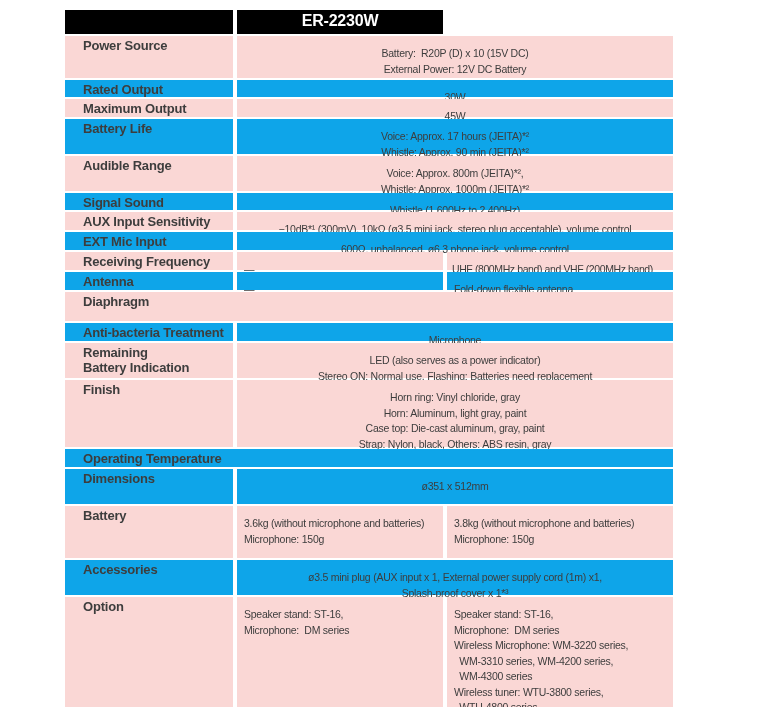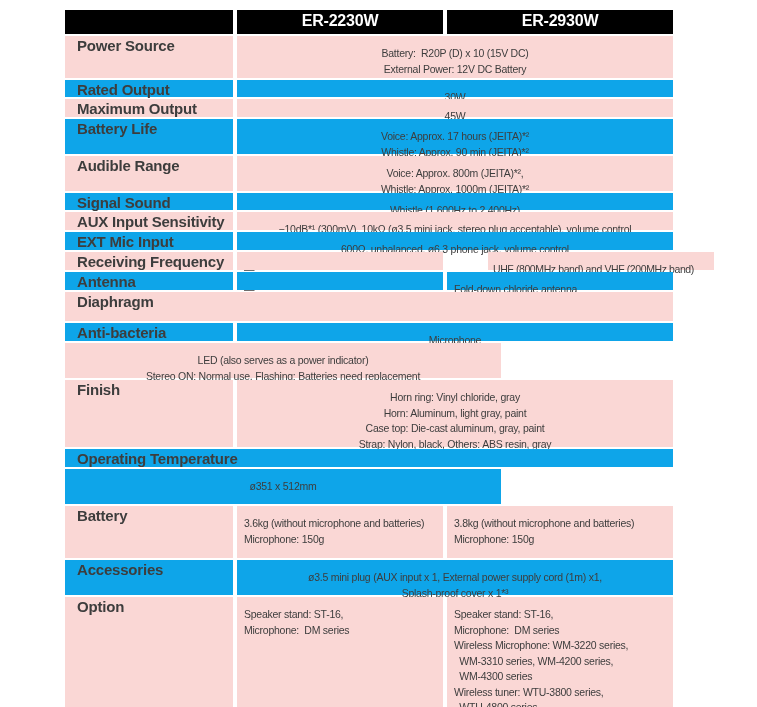--- a/index.html
+++ b/index.html
@@ -24,42 +24,42 @@
     column-gap: 4px;
     margin-bottom: 2px;
   }
   .light  > div { background: #fad7d5; }
   .medium > div { background: #0ea5e9; }
   .hdr    > div { background: #000000; }
 
   .lbl {
     width: 168px;
     flex: 0 0 168px;
-    font-size: 15px;
+    font-size: 13px;
     font-weight: bold;
     line-height: 15px;
-    padding: 2px 4px 0 12px;
+    padding: 2px 4px 0 18px;
     letter-spacing: -0.2px;
     white-space: pre-wrap;
   }
   .lbl.full { width: 608px; flex: 0 0 608px; }
 
   .val {
     font-size: 10.5px;
     line-height: 15.5px;
     padding-top: 10px;
     letter-spacing: -0.25px;
     white-space: pre-wrap;
     text-align: center;
   }
   .val.span { width: 436px; flex: 0 0 436px; }
   .val.v1   { width: 206px; flex: 0 0 206px; }
   .val.v2   { width: 226px; flex: 0 0 226px; }
   .val.left { text-align: left; padding-left: 7px; padding-right: 3px; }
-  .val.tight { letter-spacing: -0.4px; padding-left: 5px; margin-left: 41px; }
+  .val.tight { letter-spacing: -0.4px; padding-left: 5px; }
 
   .hdr .hcell {
     font-size: 16px;
     font-weight: bold;
     color: #ffffff;
     text-align: center;
     line-height: 22px;
     letter-spacing: -0.2px;
   }
   .hdr .hlabel { width: 168px; flex: 0 0 168px; }
@@ -68,21 +68,20 @@
 </style>
 </head>
 <body>
 
 <div class="page">
   <div class="spec-table">
 
     <div class="row hdr" style="height:24px">
       <div class="hcell hlabel"></div>
       <div class="hcell h1">ER-2230W</div>
-      <div class="hcell h2">ER-2930W</div>
     </div>
 
     <div class="row light" style="height:42px">
       <div class="lbl">Power Source</div>
       <div class="val span">Battery:  R20P (D) x 10 (15V DC)
 External Power: 12V DC Battery</div>
     </div>
 
     <div class="row medium" style="height:17px">
       <div class="lbl">Rated Output</div>
@@ -123,50 +122,53 @@
 
     <div class="row light" style="height:18px">
       <div class="lbl">Receiving Frequency</div>
       <div class="val v1 left">—</div>
       <div class="val v2 left tight">UHF (800MHz band) and VHF (200MHz band)</div>
     </div>
 
     <div class="row medium" style="height:18px">
       <div class="lbl">Antenna</div>
       <div class="val v1 left">—</div>
-      <div class="val v2 left">Fold-down chloride antenna</div>
+      <div class="val v2 left">Fold-down flexible antenna</div>
     </div>
 
     <div class="row light" style="height:29px">
       <div class="lbl full">Diaphragm</div>
     </div>
 
     <div class="row medium" style="height:18px">
       <div class="lbl">Anti-bacteria Treatment</div>
       <div class="val span">Microphone</div>
     </div>
 
     <div class="row light" style="height:35px">
+      <div class="lbl">Remaining
+Battery Indication</div>
       <div class="val span">LED (also serves as a power indicator)
 Stereo ON: Normal use, Flashing: Batteries need replacement</div>
     </div>
 
     <div class="row light" style="height:67px">
       <div class="lbl">Finish</div>
       <div class="val span">Horn ring: Vinyl chloride, gray
 Horn: Aluminum, light gray, paint
 Case top: Die-cast aluminum, gray, paint
 Strap: Nylon, black, Others: ABS resin, gray</div>
     </div>
 
     <div class="row medium" style="height:18px">
       <div class="lbl full">Operating Temperature</div>
     </div>
 
     <div class="row medium" style="height:35px">
+      <div class="lbl">Dimensions</div>
       <div class="val span">ø351 x 512mm</div>
     </div>
 
     <div class="row light" style="height:52px">
       <div class="lbl">Battery</div>
       <div class="val v1 left">3.6kg (without microphone and batteries)
 Microphone: 150g</div>
       <div class="val v2 left">3.8kg (without microphone and batteries)
 Microphone: 150g</div>
     </div>

